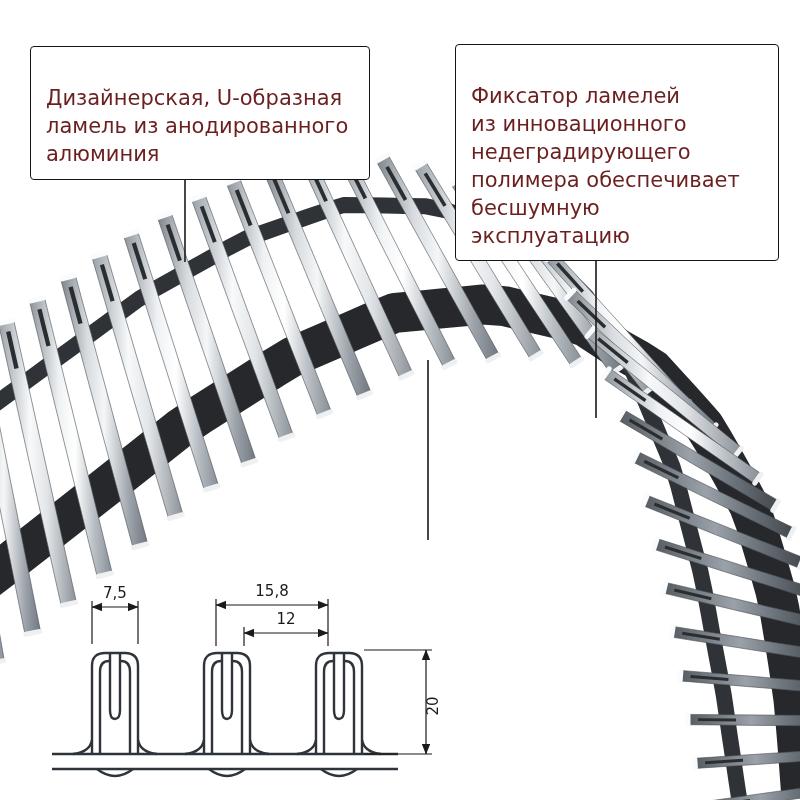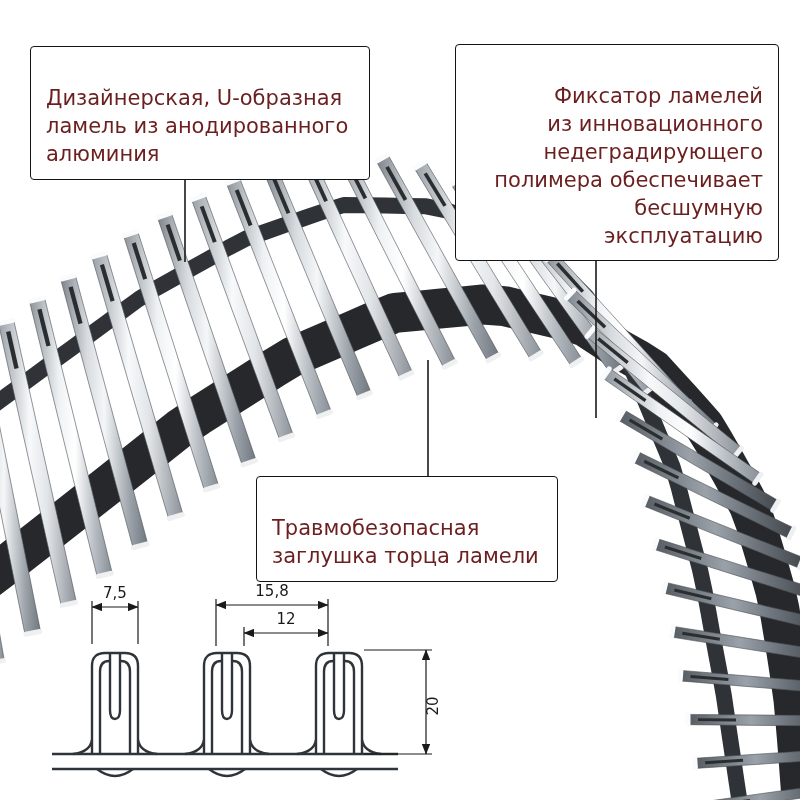--- a/index.html
+++ b/index.html
@@ -3,21 +3,21 @@
 <meta charset="utf-8">
 <style>
   html,body{margin:0;padding:0;background:#fff;}
   .stage{position:relative;width:800px;height:800px;background:#fff;overflow:hidden;
          font-family:"DejaVu Sans","Liberation Sans",sans-serif;}
   #scene{position:absolute;left:0;top:0;}
   .callout{position:absolute;box-sizing:border-box;border:1.7px solid #141414;border-radius:4px;
            padding:10px 15px;background:#fff;color:#6b1f1f;font-size:21px;line-height:1.33;
            white-space:pre-line;z-index:5;}
   .co1{left:30px;top:46px;width:340px;}
-  .co2{left:455px;top:44px;width:324px;text-align:right;}
+  .co2{left:455px;top:44px;width:324px;}
   .co3{left:256px;top:476px;width:302px;}
   .dimtext{font-size:15px;fill:#1a1a1a;font-family:"DejaVu Sans","Liberation Sans",sans-serif;}
 </style>
 </head>
 <body>
 
 <div class="stage">
 
   <svg id="scene" width="800" height="800" viewBox="0 0 800 800">
     <defs>
@@ -237,18 +237,14 @@
 ламель из анодированного
 алюминия</span>
   </div>
   <div class="callout co2">
     <span>Фиксатор ламелей
 из инновационного
 недеградирующего
 полимера обеспечивает
 бесшумную эксплуатацию</span>
   </div>
-  <div class="callout co3">
-    <span>Травмобезопасная
-заглушка торца ламели</span>
-  </div>
 
 </div>
 
 </body></html>

